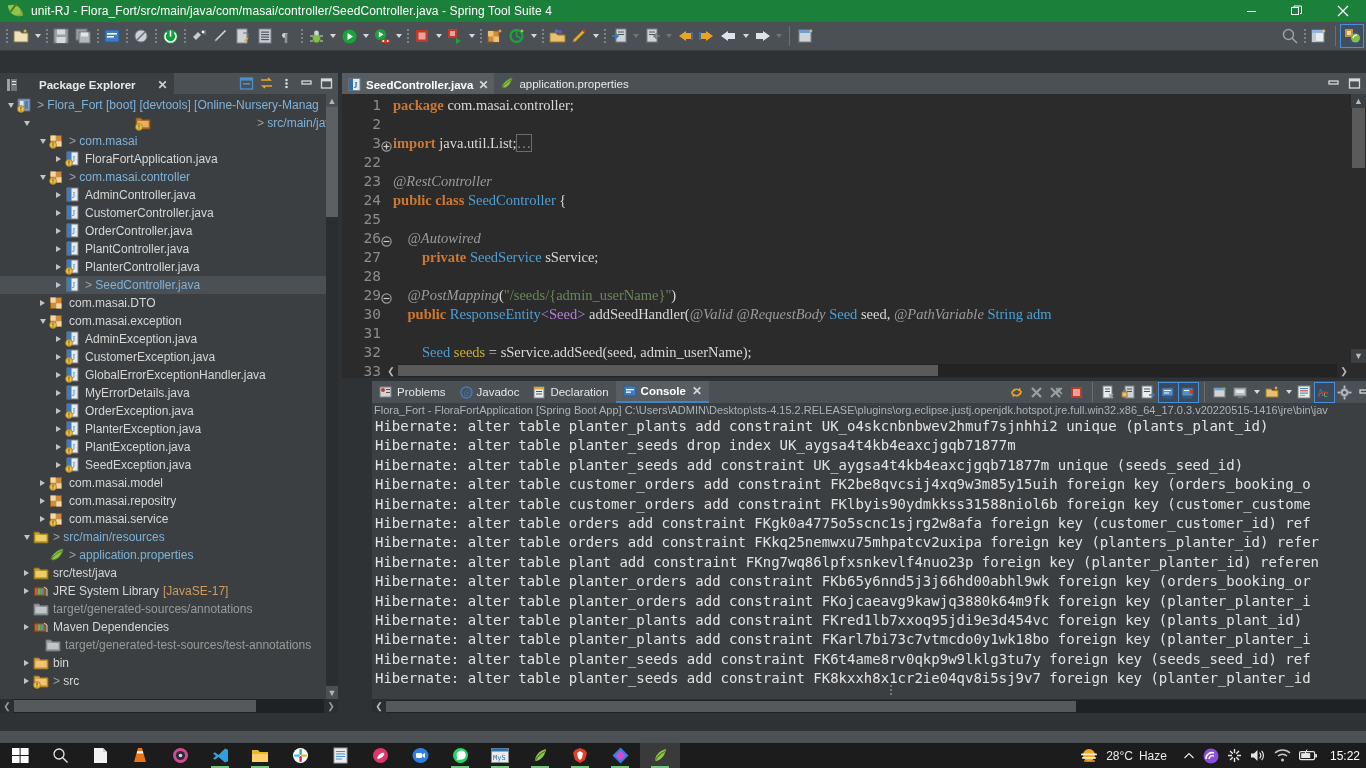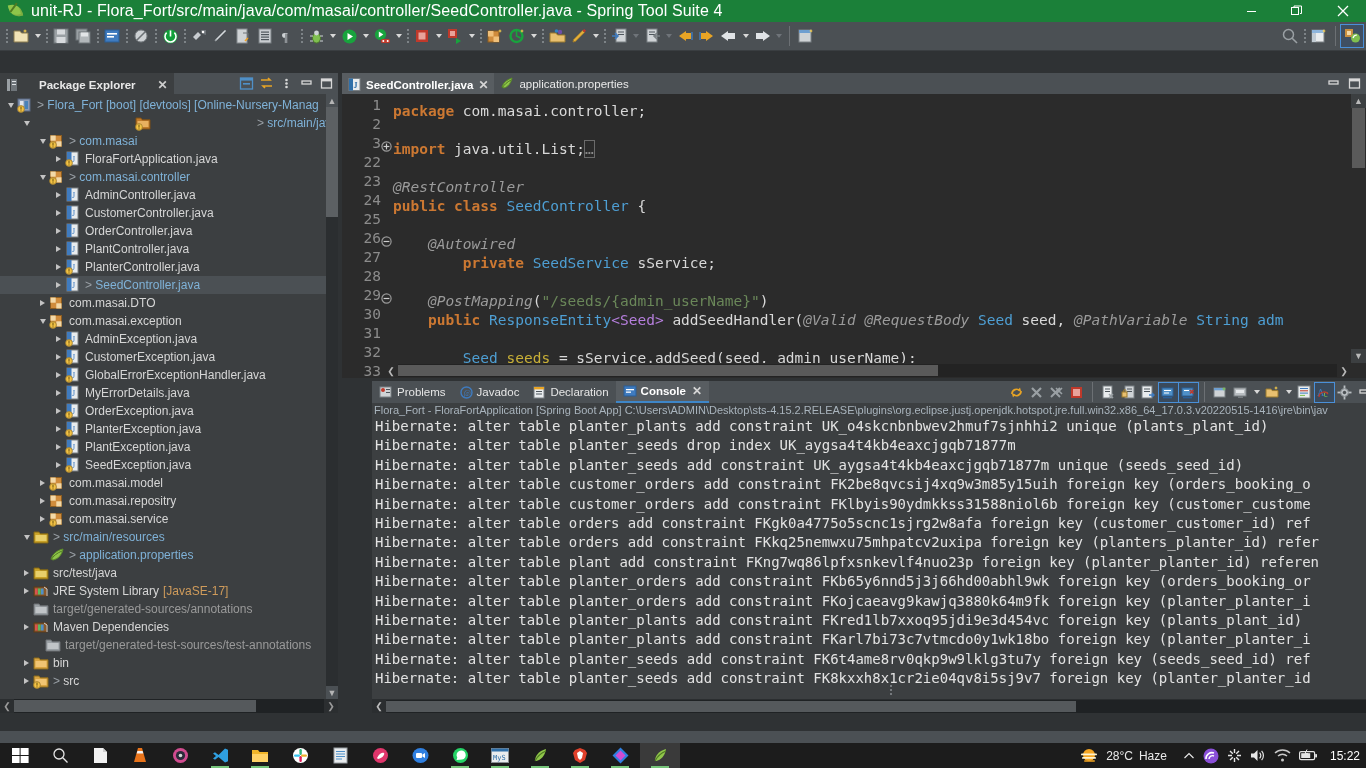--- a/index.html
+++ b/index.html
@@ -27,21 +27,21 @@
     position:absolute; left:2px; top:1px; width:13px; height:13px;
     background:#8fc54a; border-radius: 0 80% 0 80%;
     transform: rotate(-12deg);
     box-shadow: inset -2px -2px 0 rgba(0,0,0,.12);
   }
   .leaf:after{
     content:""; position:absolute; left:1px; top:6px; width:11px; height:1.5px;
     background:#4f7a22; transform:rotate(-42deg); transform-origin:left center;
   }
   .title-text {
-    font-size: 16px; color: #ffffff; white-space: nowrap; letter-spacing: .1px;
+    font-size: 12px; color: #ffffff; white-space: nowrap; letter-spacing: .1px;
   }
   .win-controls { position: absolute; right: 0; top: 0; height: 22px; display: flex; }
   .win-btn {
     width: 46px; height: 22px; display: flex; align-items: center; justify-content: center;
     color: #fff;
   }
 
   
   .menubar {
     height: 21px; background: #ffffff; display: flex; align-items: center;
@@ -139,21 +139,21 @@
   .code-area { position:absolute; left:0; top:21px; right:0; bottom:0; background:#2b2b2b; overflow:hidden; }
   .code-wrap { display:flex; font-family:"DejaVu Sans Mono", monospace; font-size:14.5px; line-height:19px; }
   .gutter {
     width:42px; flex:none; text-align:right; color:#8c8c8c; padding-top:2px; user-select:none;
     background:#2b2b2b; position:relative;
   }
   .gutter .gl { height:19px; padding-right:3px; position:relative; }
   .gutter .marker {
     position:absolute; right:-8px; top:4px; width:11px; height:11px;
   }
-  .codelines { flex:1; padding-top:8px; padding-left:9px; white-space:pre; color:#d9d9d9; }
+  .codelines { flex:1; padding-top:2px; padding-left:9px; white-space:pre; color:#d9d9d9;font-family:Liberation Serif, serif; }
   .codelines .ln { height:19px; }
   .k-kw    { color:#cc7832; font-weight:bold; }
   .k-ann   { color:#9b9b9b; font-style:italic; }
   .k-type  { color:#4e9fd4; }
   .k-str   { color:#6a8759; }
   .k-fld   { color:#c9b037; }
   .k-gen   { color:#b57edc; }
   .changebar { position:absolute; left:0; top:0; width:4px; background:#5c7ea8; }
   .ed-vscroll { position:absolute; right:0; top:21px; width:15px; bottom:15px; background:#2b2b2b; }
   .ed-vscroll .up,.ed-vscroll .dn { height:14px; display:flex;align-items:center;justify-content:center; color:#b9b9b9; font-size:9px; background:#3c3f41;}

